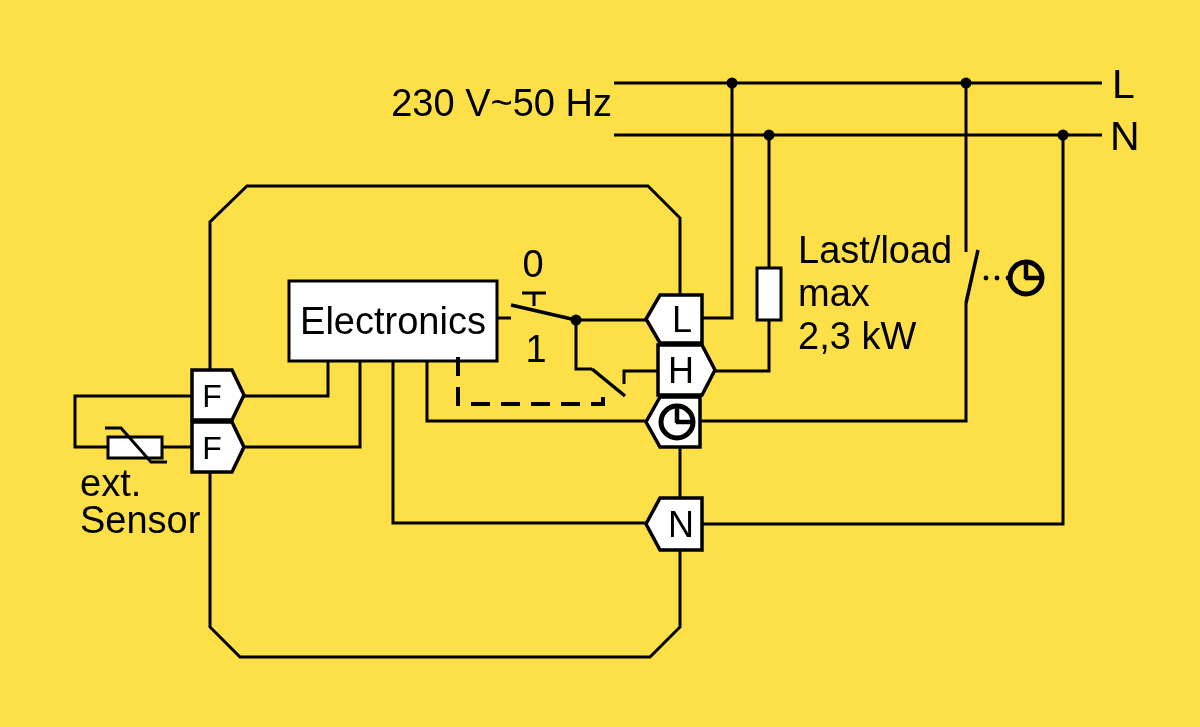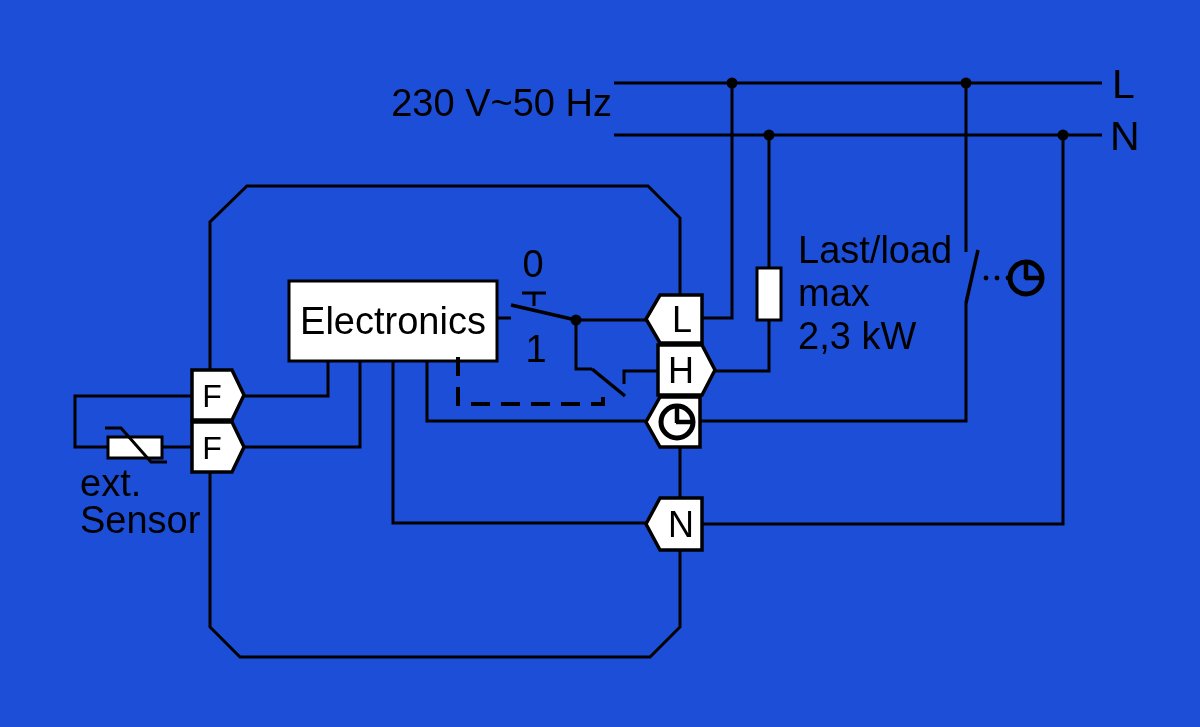--- a/index.html
+++ b/index.html
@@ -4,21 +4,21 @@
 <style>
   html, body {
     margin: 0;
     padding: 0;
     background: #ffffff;
   }
   .stage {
     position: relative;
     width: 1200px;
     height: 727px;
-    background: #1d4ed8;
+    background: #fde047;
     font-family: "Liberation Sans", "DejaVu Sans", sans-serif;
   }
   svg { display: block; }
   .wire   { stroke: #000; stroke-width: 3;   fill: none; }
   .wire2  { stroke: #000; stroke-width: 3.5; fill: none; }
   .dashed { stroke: #000; stroke-width: 4;   fill: none; stroke-dasharray: 19 11; }
   .term   { stroke: #000; stroke-width: 3.5; fill: #fff; }
   .box    { stroke: #000; stroke-width: 3;   fill: #fff; }
   .dot    { fill: #000; stroke: none; }
   .clockc { stroke: #000; stroke-width: 5;   fill: none; }

